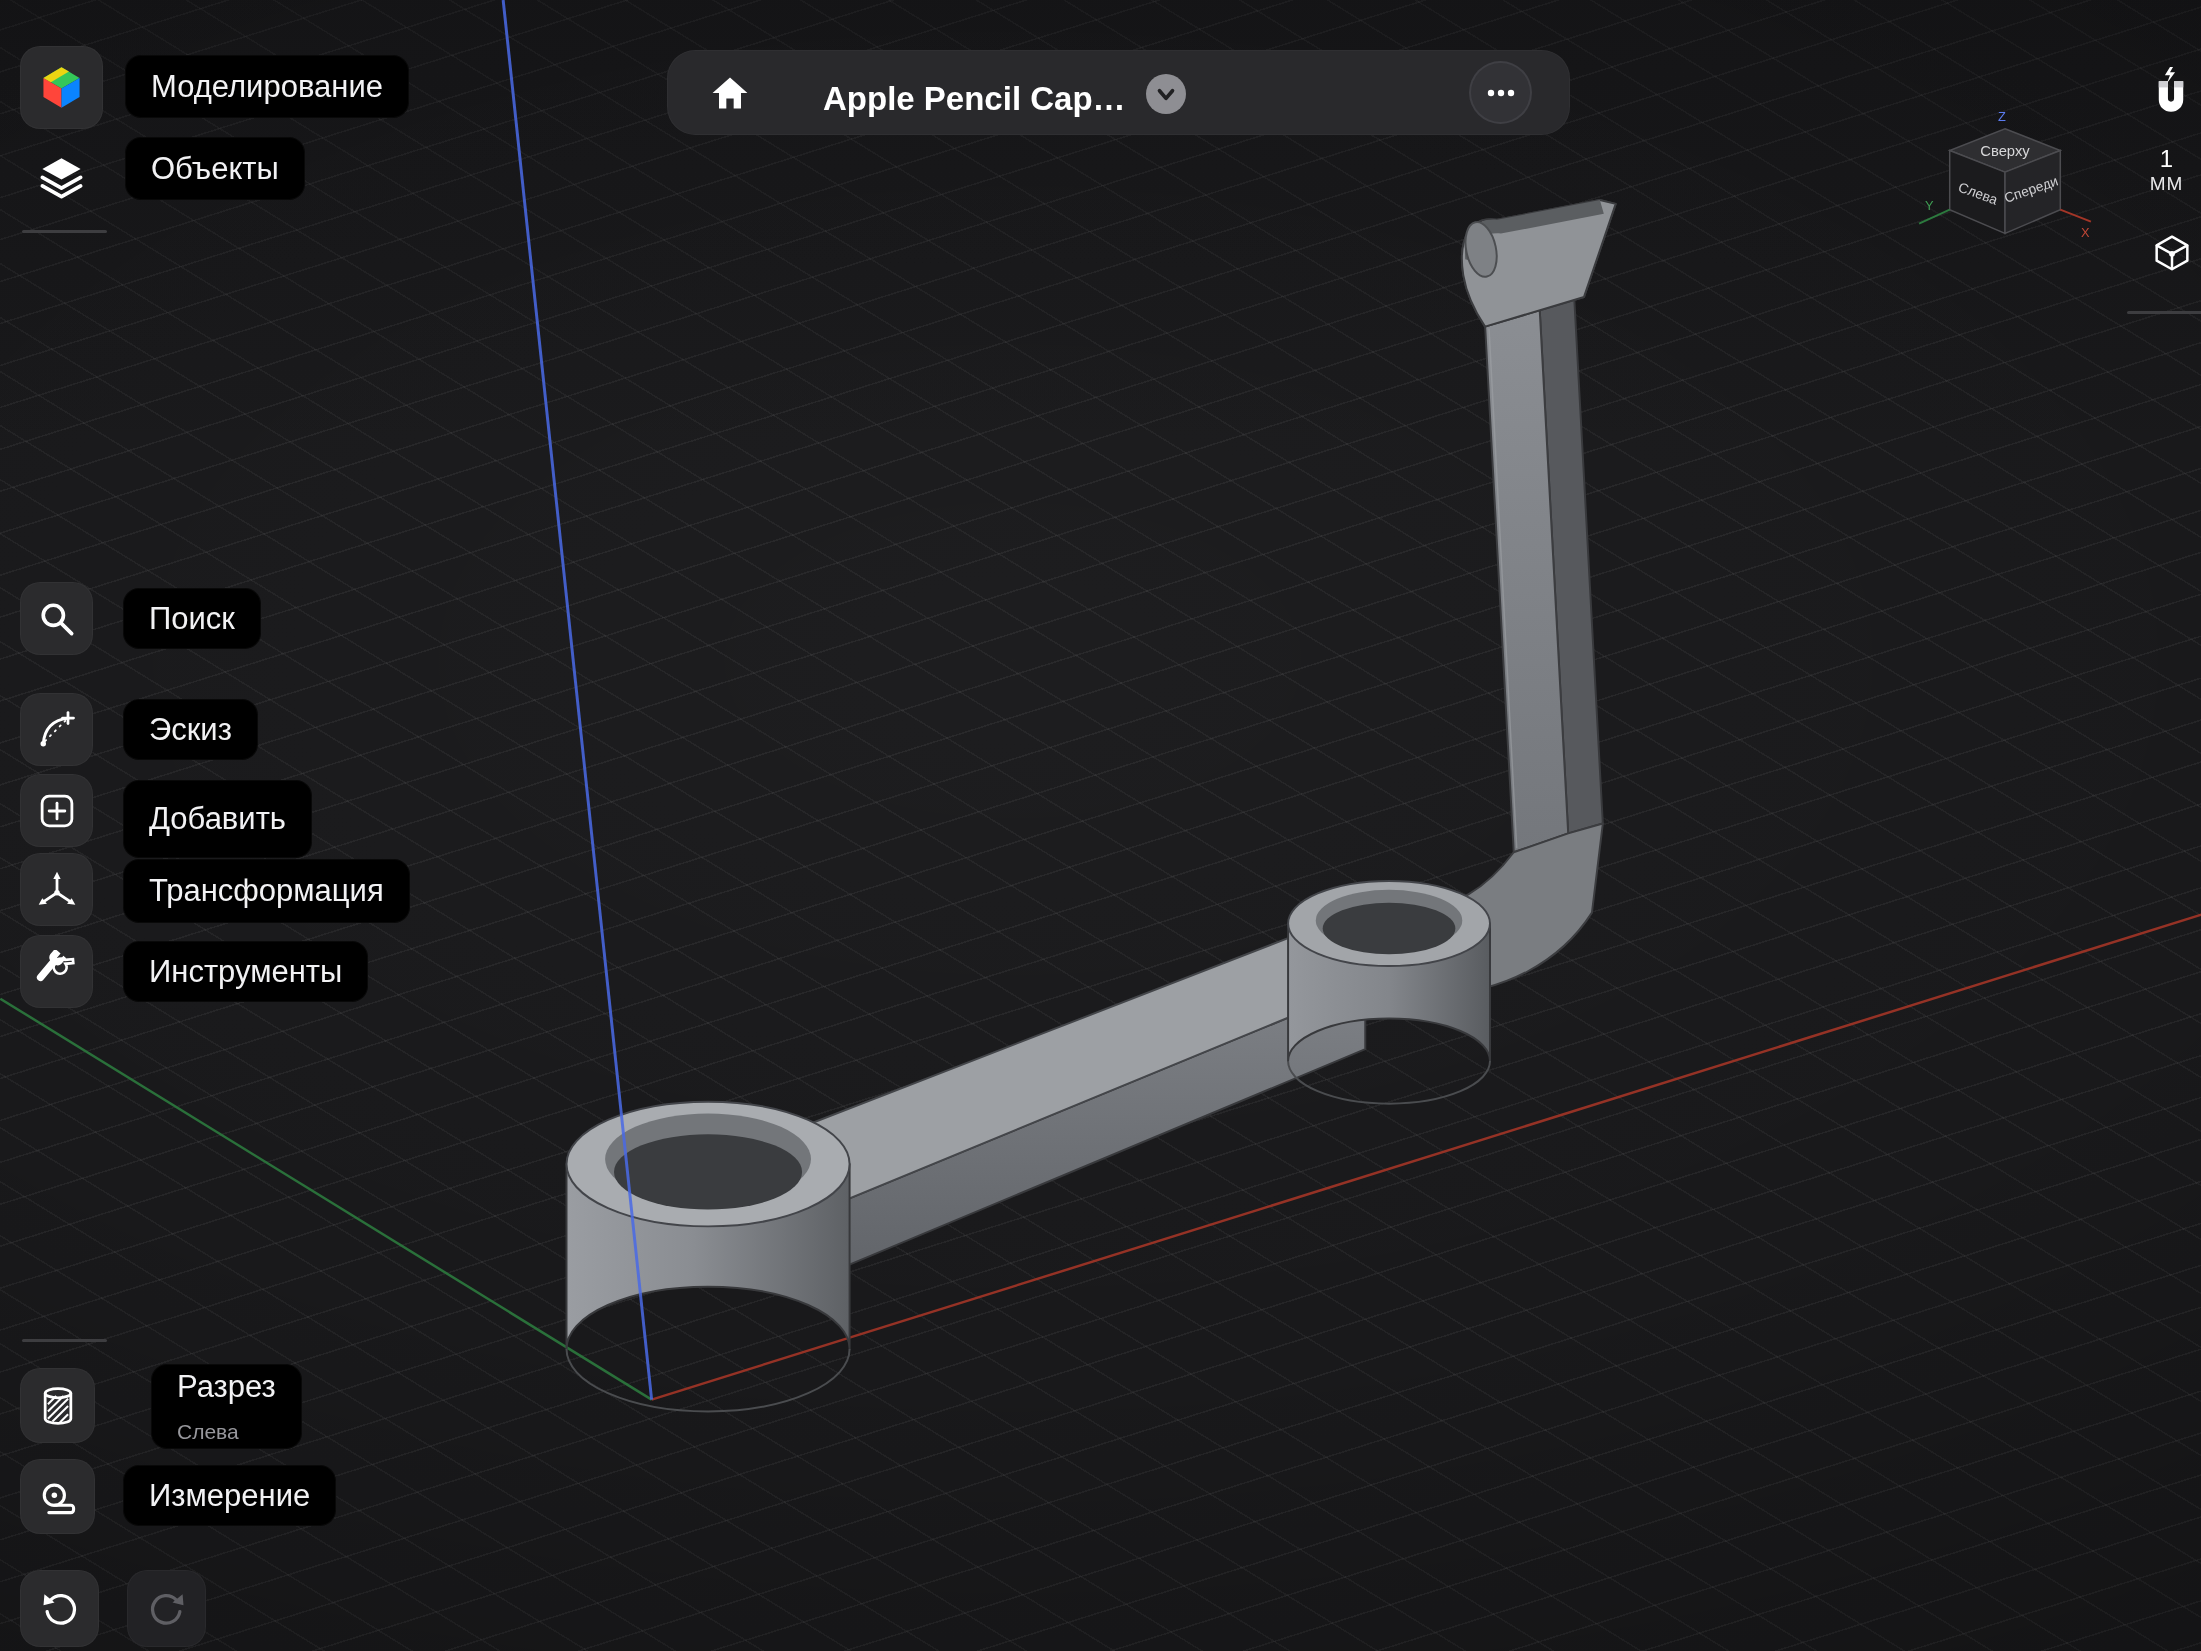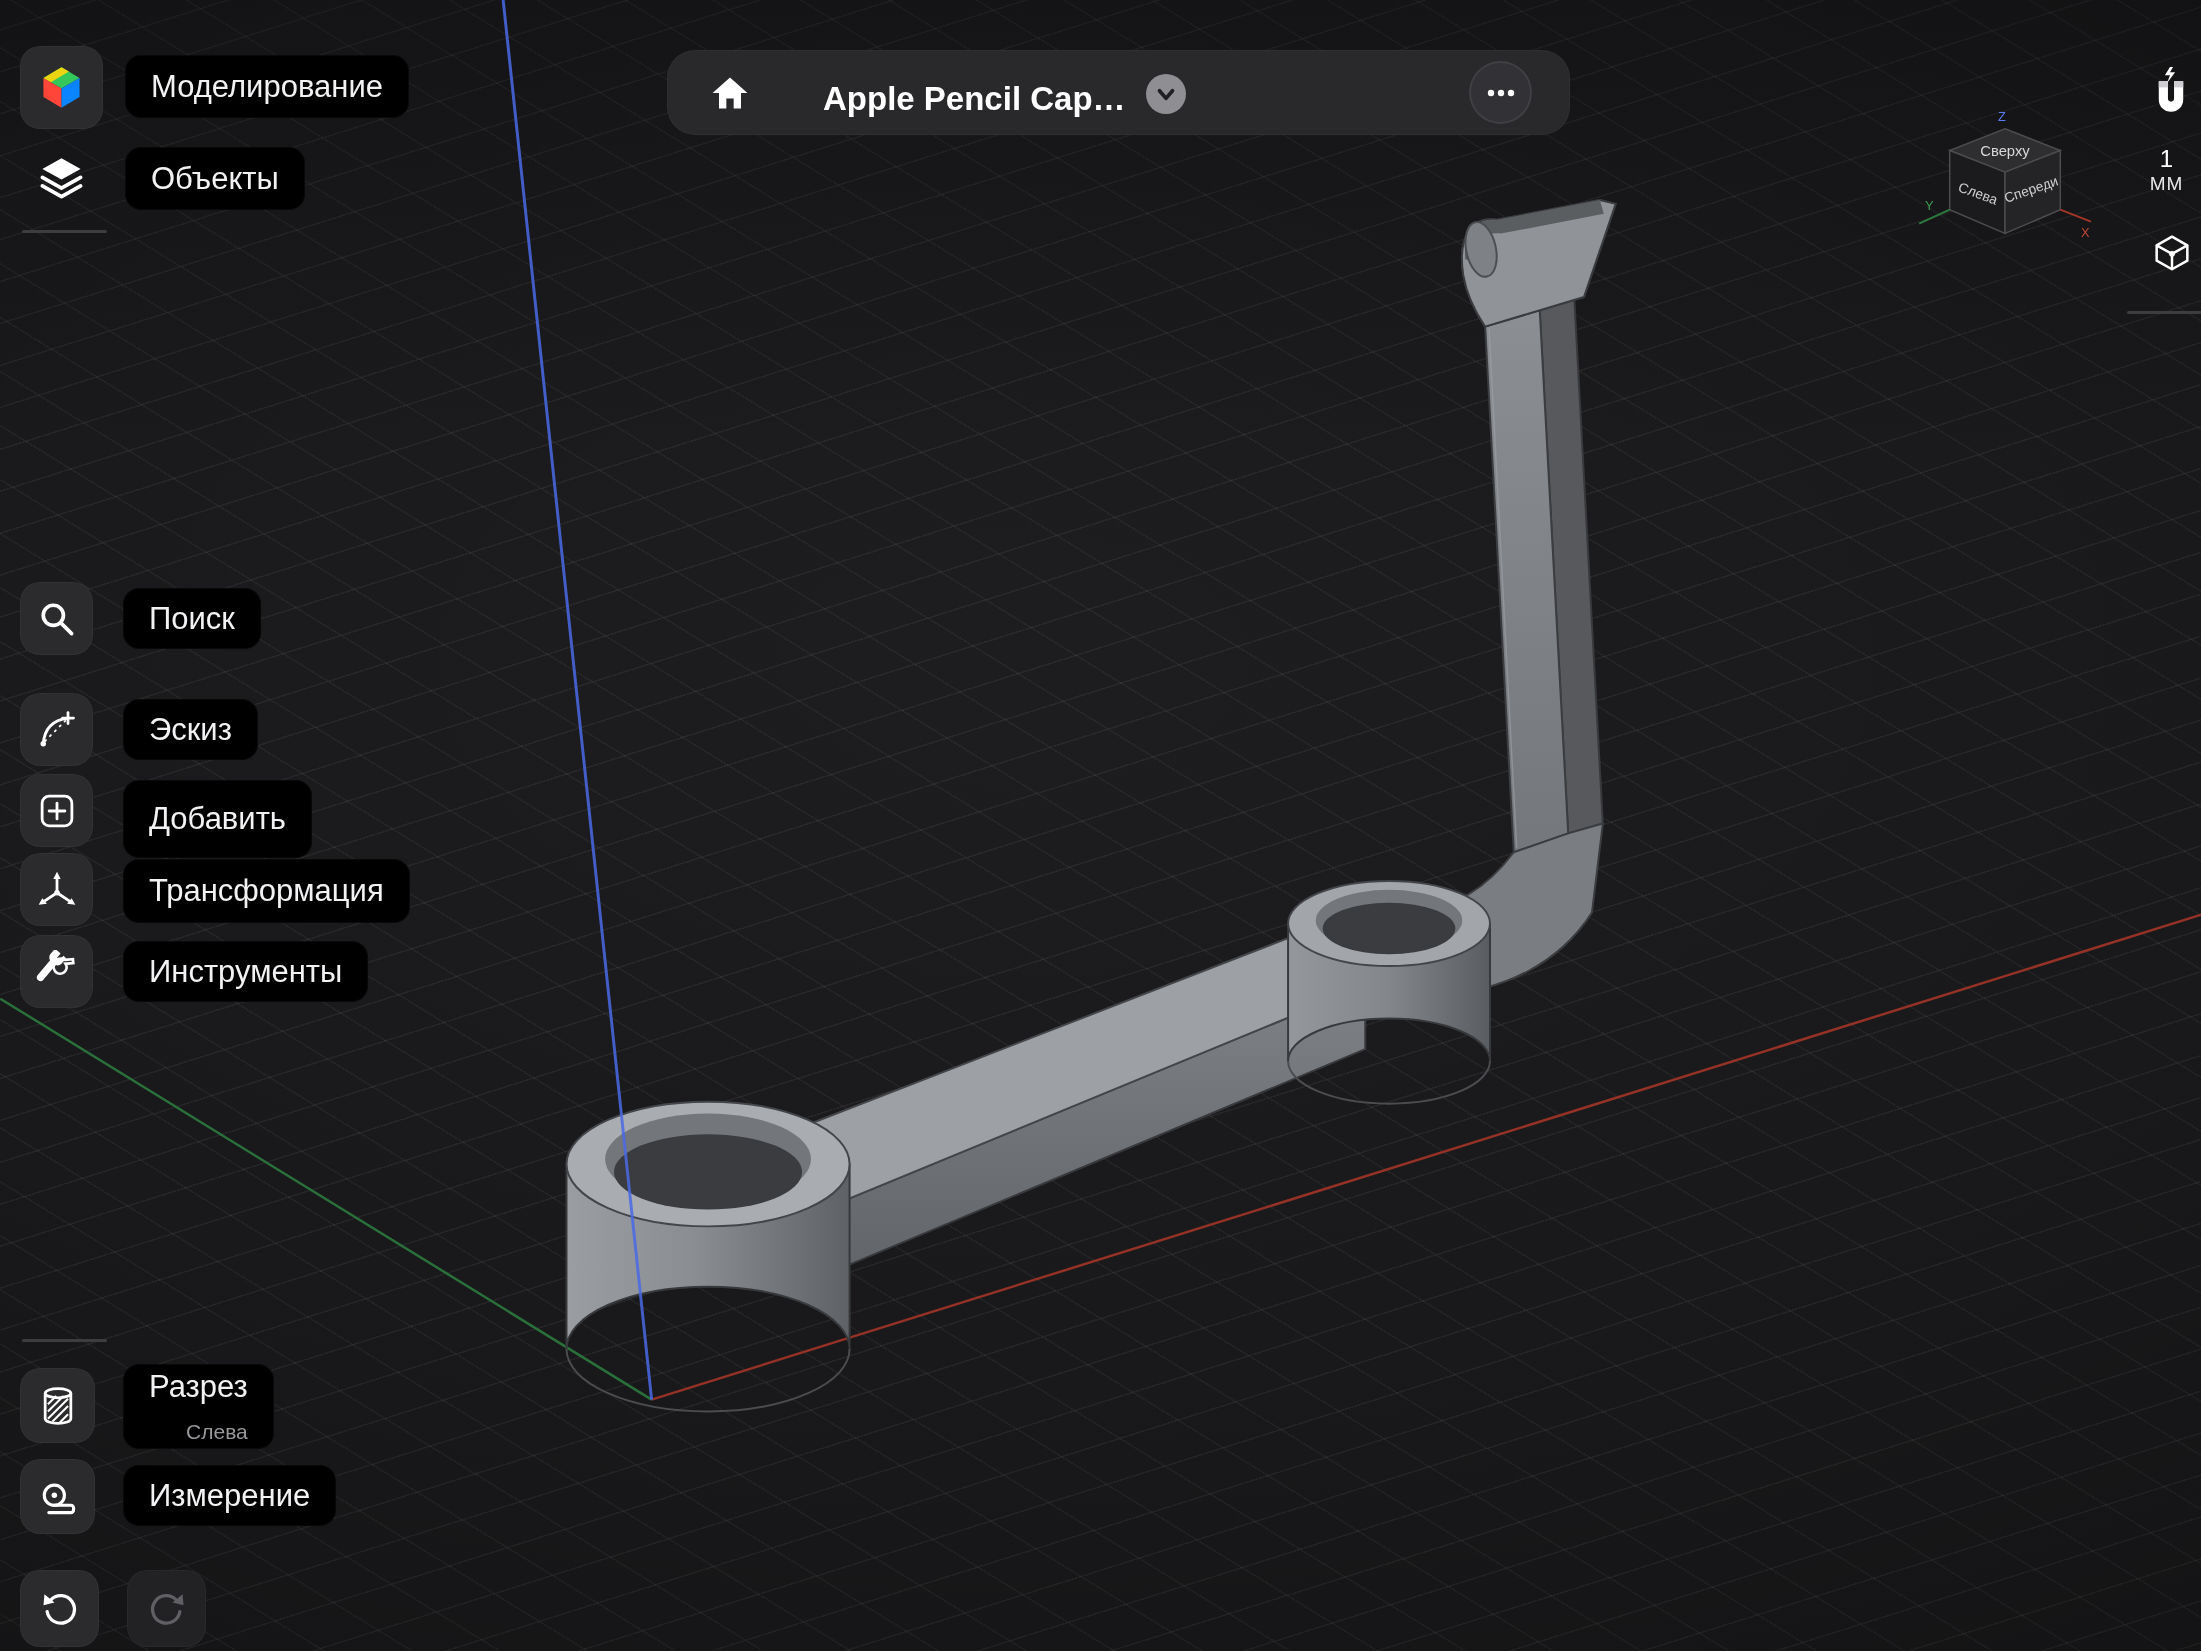--- a/index.html
+++ b/index.html
@@ -27,21 +27,21 @@
            box-shadow:0 0 0 1px rgba(255,255,255,0.03) inset;}
   #home-btn{position:absolute;left:40px;top:20px;width:46px;height:46px;display:flex;align-items:center;justify-content:center;}
   #doc-title{position:absolute;left:156px;top:0;height:97px;display:flex;align-items:center;font-size:33px;font-weight:700;color:#fff;}
   #chevron-btn{position:absolute;left:479px;top:24px;width:40px;height:40px;border-radius:50%;background:#8e8e93;
                display:flex;align-items:center;justify-content:center;}
   #share-btn{position:absolute;left:533px;top:12px;height:61px;padding:0 38px;background:#2e6bf6;border-radius:20px;
              display:flex;align-items:center;font-size:31px;font-weight:500;color:#fff;}
   #more-btn{position:absolute;left:804px;top:13px;width:59px;height:59px;border-radius:50%;background:#323236;
             display:flex;align-items:center;justify-content:center;box-shadow:0 0 0 2px #3f3f44;}
   
-  .label-pill.two-line{flex-direction:column;align-items:flex-end;justify-content:center;height:85px;gap:18px;}
+  .label-pill.two-line{flex-direction:column;align-items:flex-start;justify-content:center;height:85px;gap:18px;margin-left:28px;}
   .label-pill .sub{font-size:21px;font-weight:400;color:#97979c;line-height:1;}
   .label-pill .main{line-height:1.05;}
   
   #grid-size{position:absolute;left:2125px;top:145px;width:83px;text-align:center;line-height:1.15;}
   #grid-size .v{font-size:24px;font-weight:500;}
   #grid-size .u{font-size:19px;font-weight:500;letter-spacing:1px;color:#e8e8ea;}
   svg text{font-family:"Liberation Sans",sans-serif;}
 </style>
 </head>
 <body>
@@ -129,21 +129,21 @@
   </div>
   <div class="label-pill" style="left:125px;top:55px;">Моделирование</div>
 
   <div class="icon-btn bare" style="left:20px;top:141px;width:83px;height:75px;">
     <svg width="51" height="51" viewBox="0 0 48 48">
       <polygon points="24,5 42,15 24,25 6,15" fill="#ffffff"></polygon>
       <path d="M6 23 L24 33 L42 23" fill="none" stroke="#ffffff" stroke-width="3.5" stroke-linecap="round" stroke-linejoin="round"></path>
       <path d="M6 31 L24 41 L42 31" fill="none" stroke="#ffffff" stroke-width="3.5" stroke-linecap="round" stroke-linejoin="round"></path>
     </svg>
   </div>
-  <div class="label-pill" style="left:125px;top:147px;">Объекты</div>
+  <div class="label-pill" style="left:125px;top:137px;">Объекты</div>
 
   <div class="divider" style="left:22px;top:230px;width:85px;"></div>
 
   <div id="toolbar">
     <div id="home-btn">
       <svg width="44" height="44" viewBox="0 0 48 48">
         <path d="M24 7 L43 24 H36 V41 H28 V30 H20 V41 H12 V24 H5 Z" fill="#ffffff"></path>
       </svg>
     </div>
     <div id="doc-title">Apple Pencil Cap…</div>

